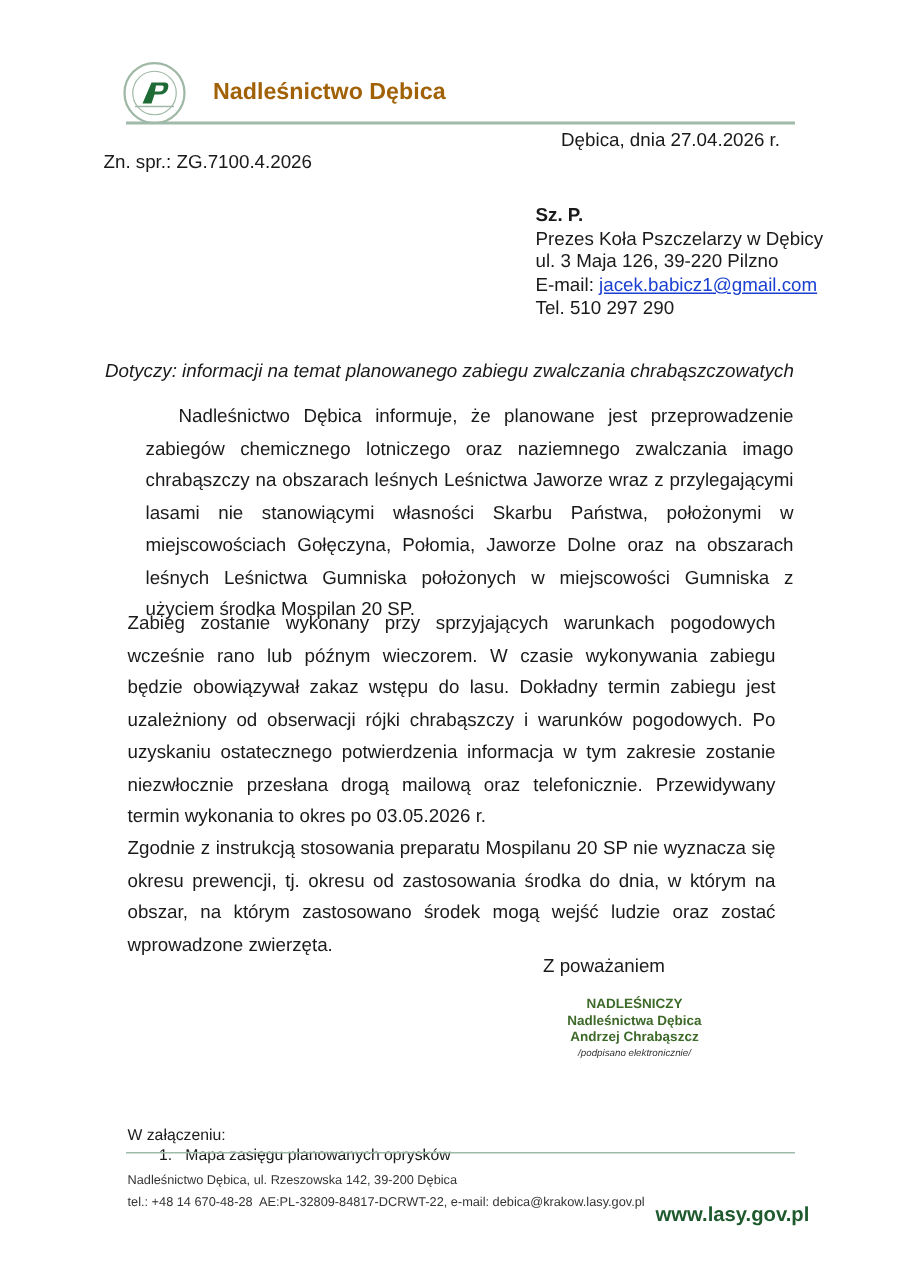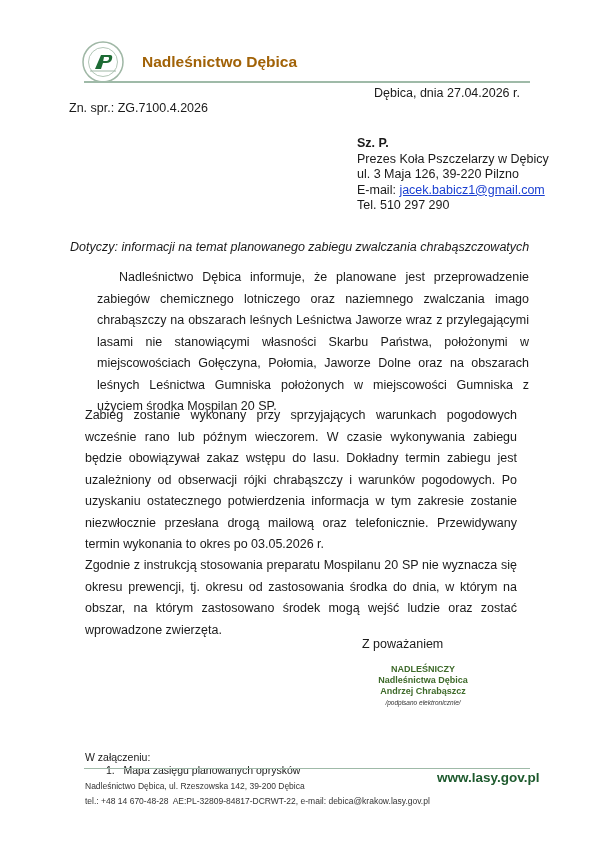--- a/index.html
+++ b/index.html
@@ -21,21 +21,21 @@
     .p2 { top: 405px; }
     .p3 { top: 555px; }
     .sign-greet { left: 362px; top: 637px; font-size: 12.5px; }
     .sign-block { left: 348px; top: 664px; width: 150px; text-align: center; color: #3e6a2a; font-weight: bold; font-size: 9px; line-height: 11px; }
     .sign-block .note { color: #333; font-weight: normal; font-size: 6.5px; font-style: italic; }
     .attach { left: 85px; top: 711px; font-size: 10.5px; line-height: 13px; margin-top: 40px; }
     .attach .item { padding-left: 21px; }
     .hr-bottom { left: 84px; top: 768px; width: 446px; height: 1px; background: #9fbaa8; }
     .footer1 { left: 85px; top: 781px; font-size: 8.5px; color: #333; }
     .footer2 { left: 85px; top: 796px; font-size: 8.5px; color: #333; }
-    .footer-web { left: 437px; top: 770px; font-size: 13.5px; font-weight: bold; color: #1e5a2e; }
+    .footer-web { left: 437px; top: 802px; font-size: 13.5px; font-weight: bold; color: #1e5a2e; }
   </style>
 </head>
 <body>
 
 <div class="abs logo">
   <svg width="42" height="42" viewBox="0 0 42 42">
     <circle cx="21" cy="21" r="20" fill="#ffffff" stroke="#9fb7a5" stroke-width="1.5"></circle>
     <circle cx="21" cy="21" r="14.5" fill="none" stroke="#9fb7a5" stroke-width="0.8"></circle>
     <path d="M13 28 L19 14 L28 14 Q31 14 30 18 Q29 22 24 22 L21 22 L19 28 Z" fill="#1e6b35"></path>
     <path d="M22 16 L26 16 Q27.5 16 27 18 Q26.5 20 24.5 20 L21.2 20 Z" fill="#ffffff"></path>

